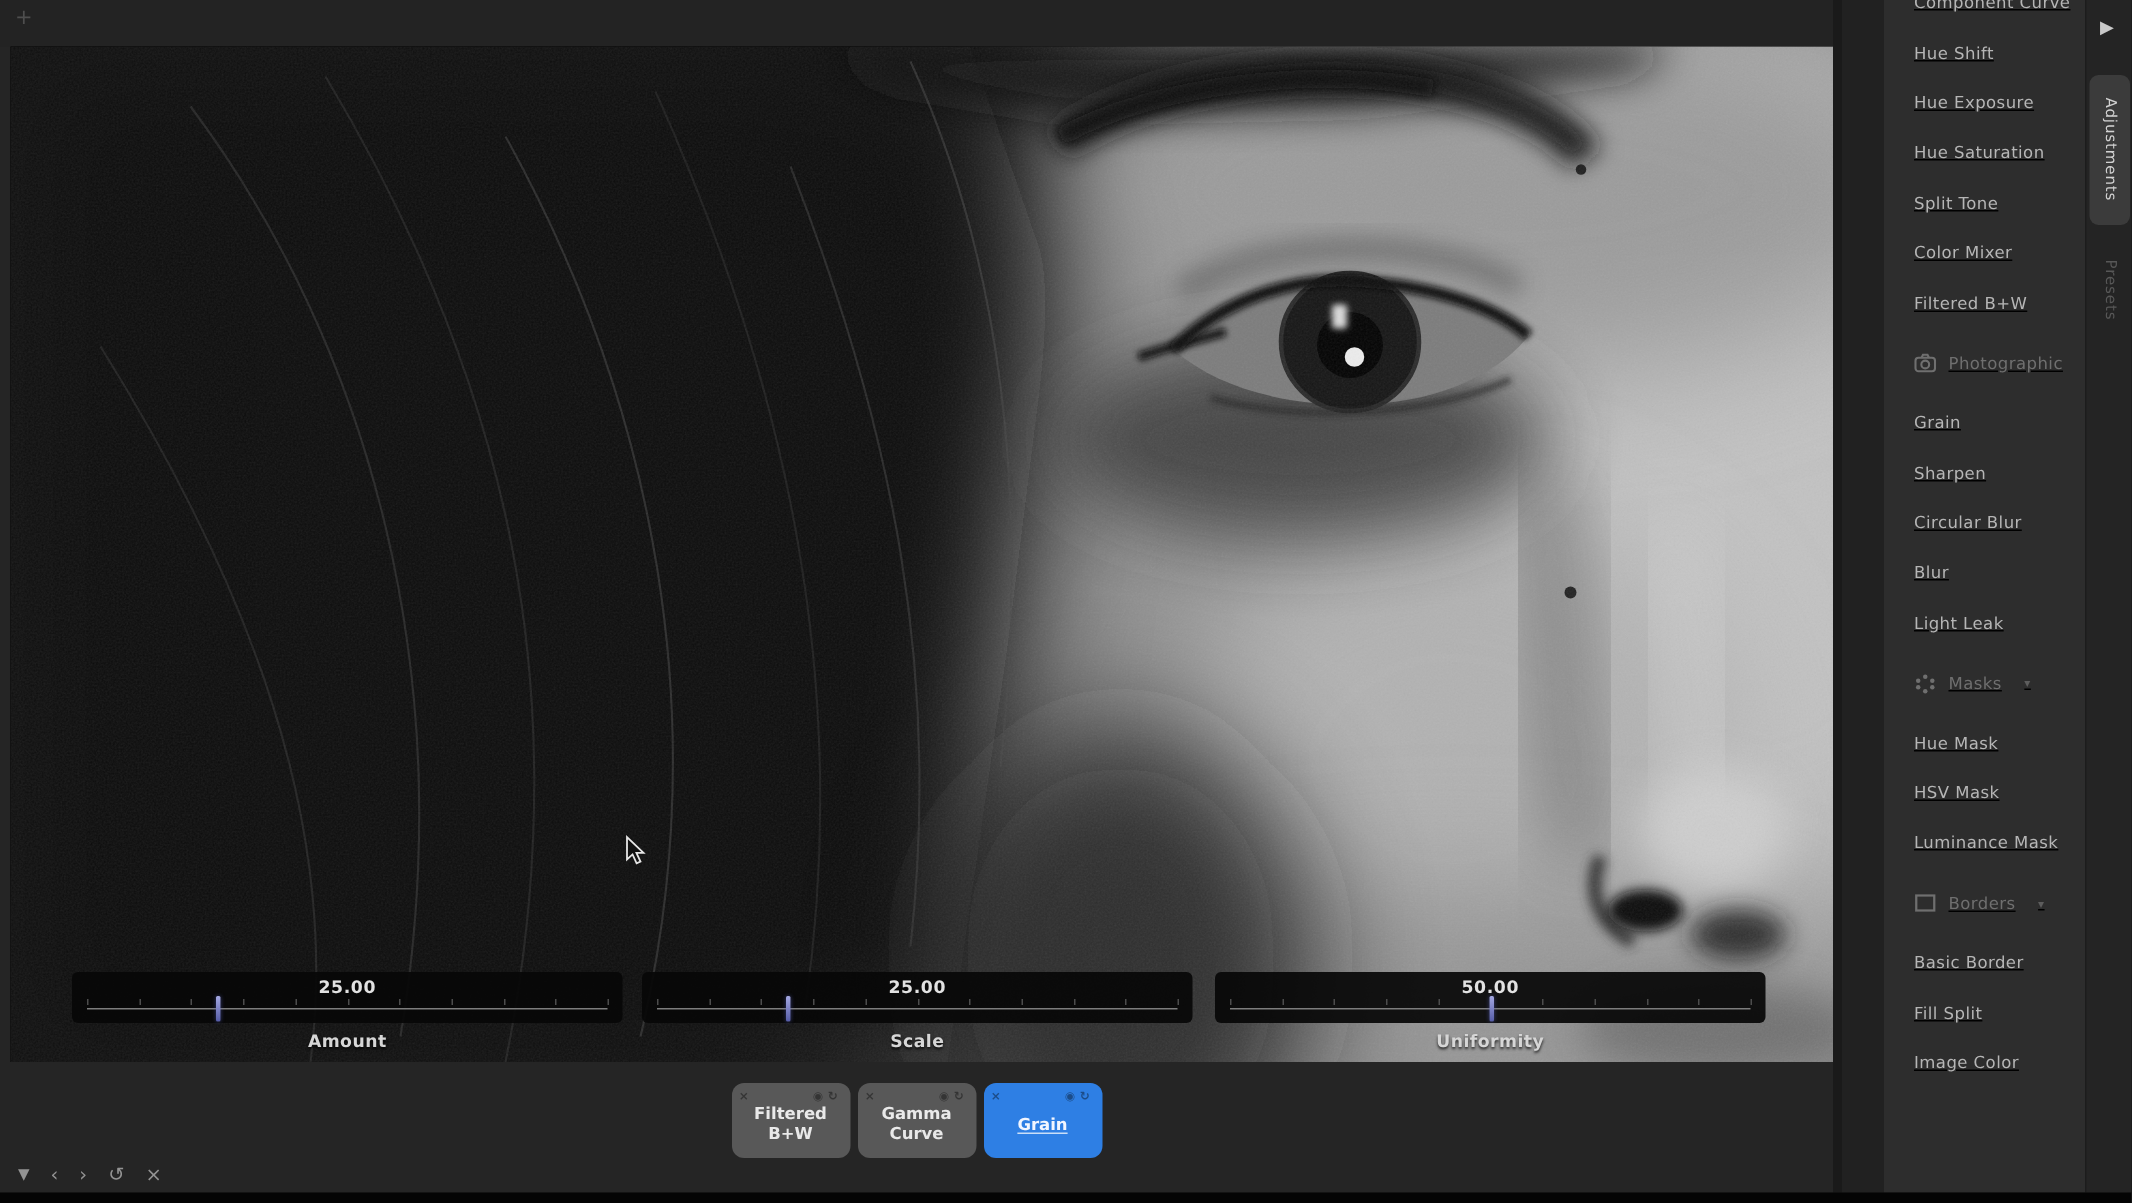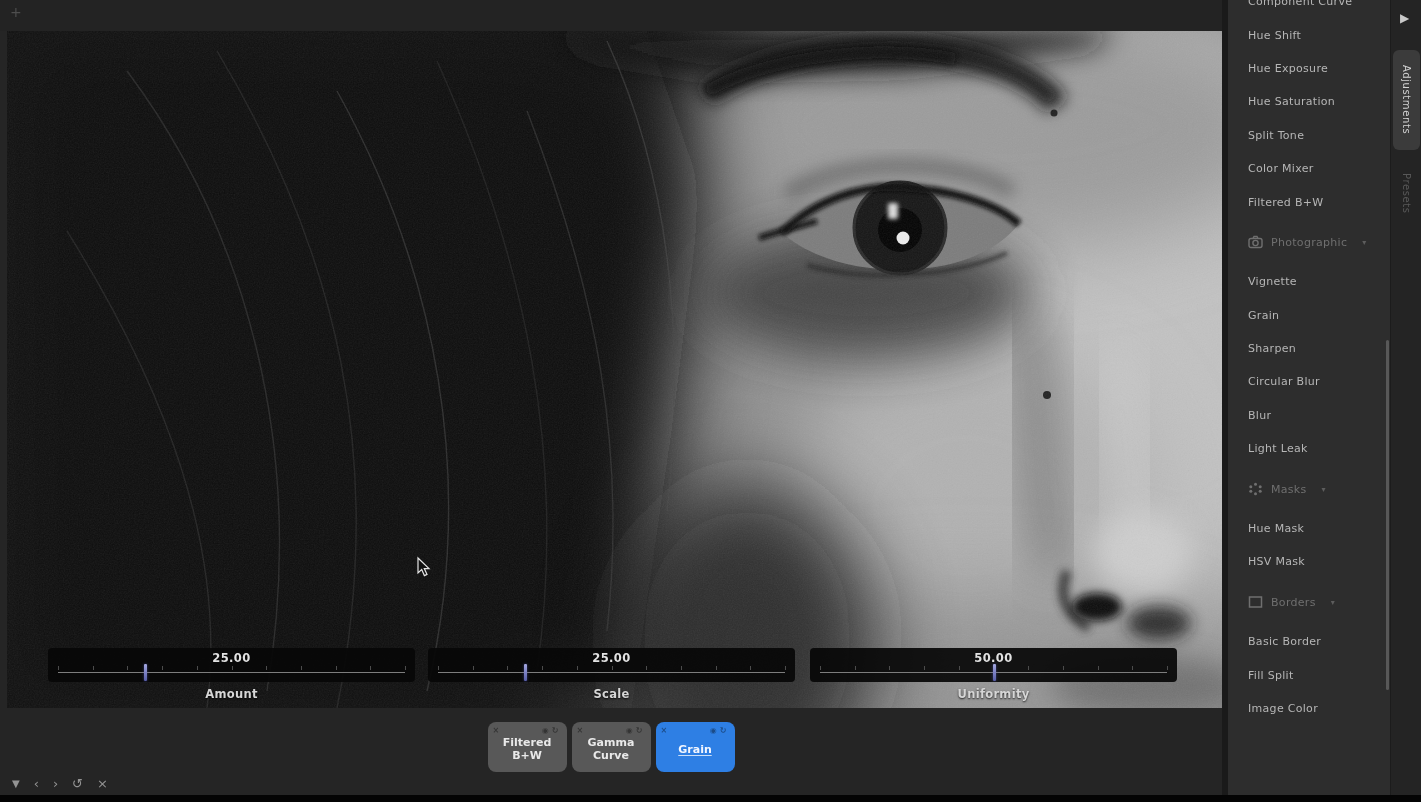--- a/index.html
+++ b/index.html
@@ -39,21 +39,21 @@
   .mini-r { position:absolute; top:2px; right:5px; font-size:8px; color:rgba(0,0,0,.4); letter-spacing:3px; }
   .filter-btn.active .lbl { text-decoration:underline; text-underline-offset:2px;
                             text-decoration-color:rgba(255,255,255,.75); }
 
   .history-row { position:absolute; left:12px; bottom:4px; display:flex; gap:14px; align-items:center; }
   .hicon { color:#939393; font-size:13px; line-height:14px; cursor:pointer; }
   .hicon.small { font-size:10px; }
 
   
   .gap-strip { position:absolute; left:1222px; top:0; width:6px; height:795px; background:#1a1a1a; }
-  .sidebar { position:absolute; left:1228px; top:0; width:162px; height:795px; background:#2d2d2d; overflow:hidden; }
+  .sidebar { position:absolute; left:1256px; top:0; width:162px; height:795px; background:#2d2d2d; overflow:hidden;text-decoration:underline; }
   .sidebar-list { margin-top:-15px; }
   .srow { height:33.4px; display:flex; align-items:center; padding-left:20px;
           font-size:11px; color:#b6b6b6; letter-spacing:.3px; cursor:pointer; white-space:nowrap; }
   .srow.header { color:#6f6f6f; margin-top:7px; margin-bottom:6px; gap:8px; cursor:pointer; }
   .srow.header .hdr-arrow { font-size:8px; color:#5d5d5d; margin-left:7px; }
   .hdr-icon { width:15px; height:14px; display:inline-flex; }
   .scrollbar { position:absolute; right:1px; top:340px; width:3px; height:350px;
                background:#585858; border-radius:2px; cursor:pointer; }
 
   .edge-strip { position:absolute; left:1390px; top:0; width:31px; height:795px; background:#242424; border-left:1px solid #1c1c1c; }
@@ -284,23 +284,20 @@
             <svg width="15" height="14" viewBox="0 0 15 14">
               <rect x="1" y="3.5" width="13" height="9" rx="2" fill="none" stroke="#6f6f6f" stroke-width="1.4"></rect>
               <path d="M5 3.5 L6 1.5 L9 1.5 L10 3.5" fill="none" stroke="#6f6f6f" stroke-width="1.4"></path>
               <circle cx="7.5" cy="8" r="2.6" fill="none" stroke="#6f6f6f" stroke-width="1.4"></circle>
             </svg>
           </span>
           <span>Photographic</span>
           <span class="hdr-arrow">▾</span>
         </div>
         <div class="srow">
-          <span>Vignette</span>
-        </div>
-        <div class="srow">
           <span>Grain</span>
         </div>
         <div class="srow">
           <span>Sharpen</span>
         </div>
         <div class="srow">
           <span>Circular Blur</span>
         </div>
         <div class="srow">
           <span>Blur</span>
@@ -323,20 +320,23 @@
           </span>
           <span>Masks</span>
           <span class="hdr-arrow">▾</span>
         </div>
         <div class="srow">
           <span>Hue Mask</span>
         </div>
         <div class="srow">
           <span>HSV Mask</span>
         </div>
+        <div class="srow">
+          <span>Luminance Mask</span>
+        </div>
         <div class="srow header">
           <span class="hdr-icon">
             <svg width="15" height="14" viewBox="0 0 15 14">
               <rect x="1.5" y="2" width="12" height="10" fill="none" stroke="#6f6f6f" stroke-width="1.5"></rect>
             </svg>
           </span>
           <span>Borders</span>
           <span class="hdr-arrow">▾</span>
         </div>
         <div class="srow">

